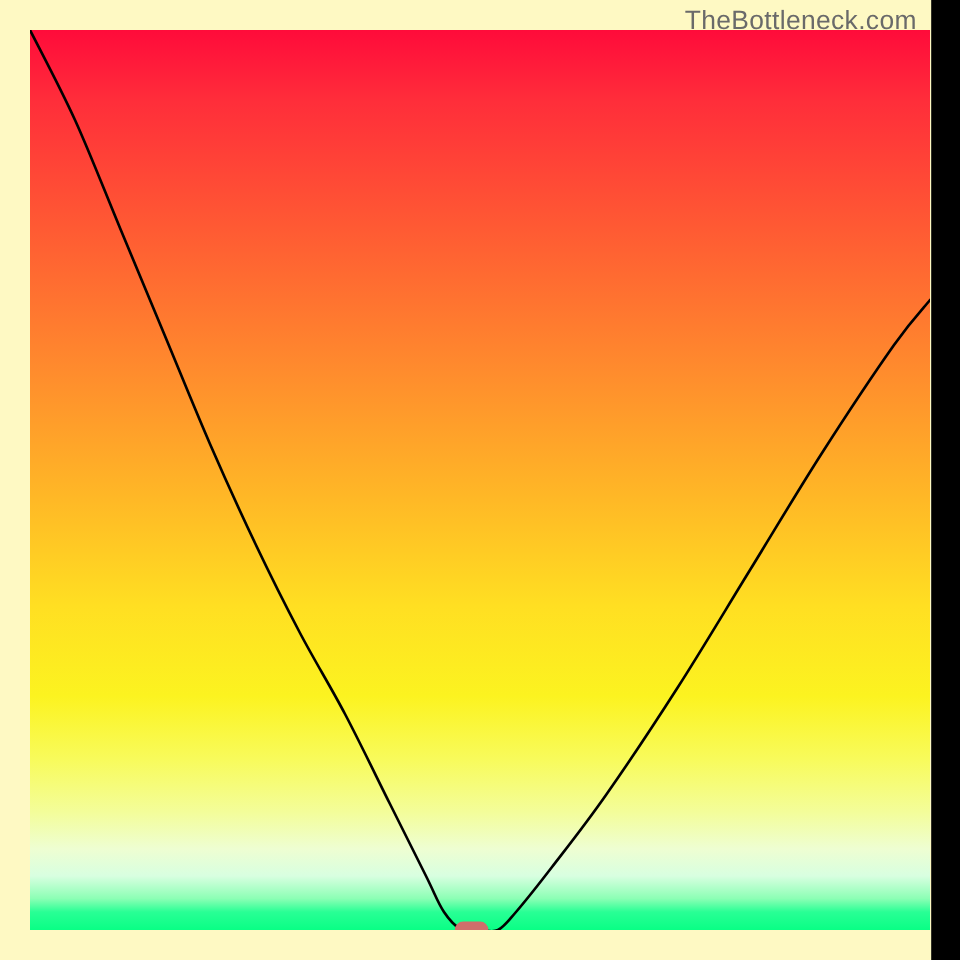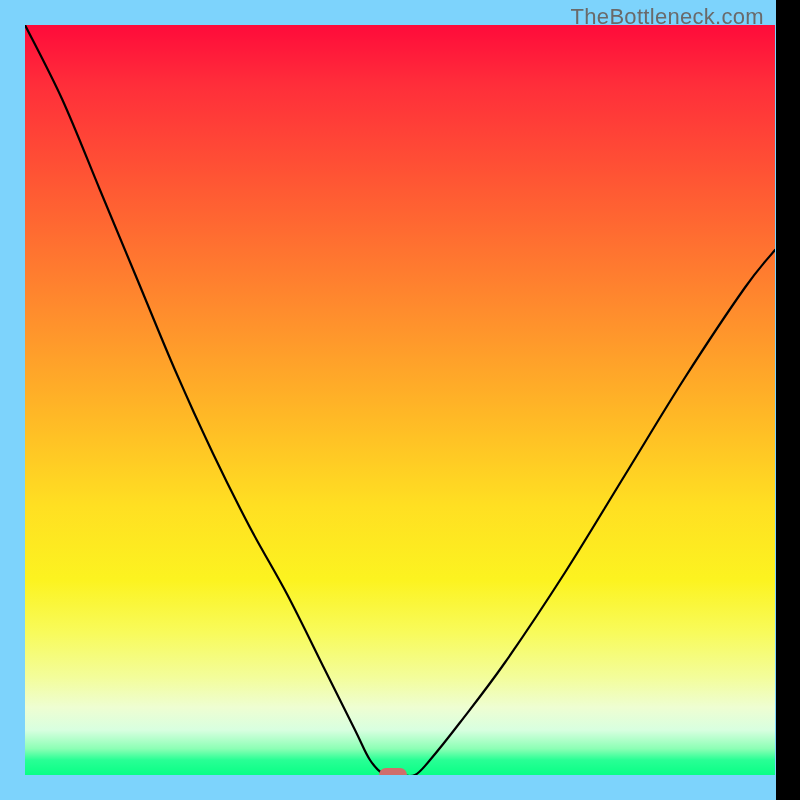--- a/index.html
+++ b/index.html
@@ -8,21 +8,21 @@
     width: 800px;
     height: 800px;
     background: #000;
     font-family: Arial, Helvetica, sans-serif;
     overflow: hidden;
   }
   .frame {
     position: relative;
     width: 776px;
     height: 800px;
-    background: #7dd3fc;
+    background: #fef9c3;
   }
   .watermark {
     position: absolute;
     top: 4px;
     right: 12px;
     color: #6a6a6a;
     font-size: 22px;
     font-weight: 500;
     letter-spacing: 0.3px;
     z-index: 10;

